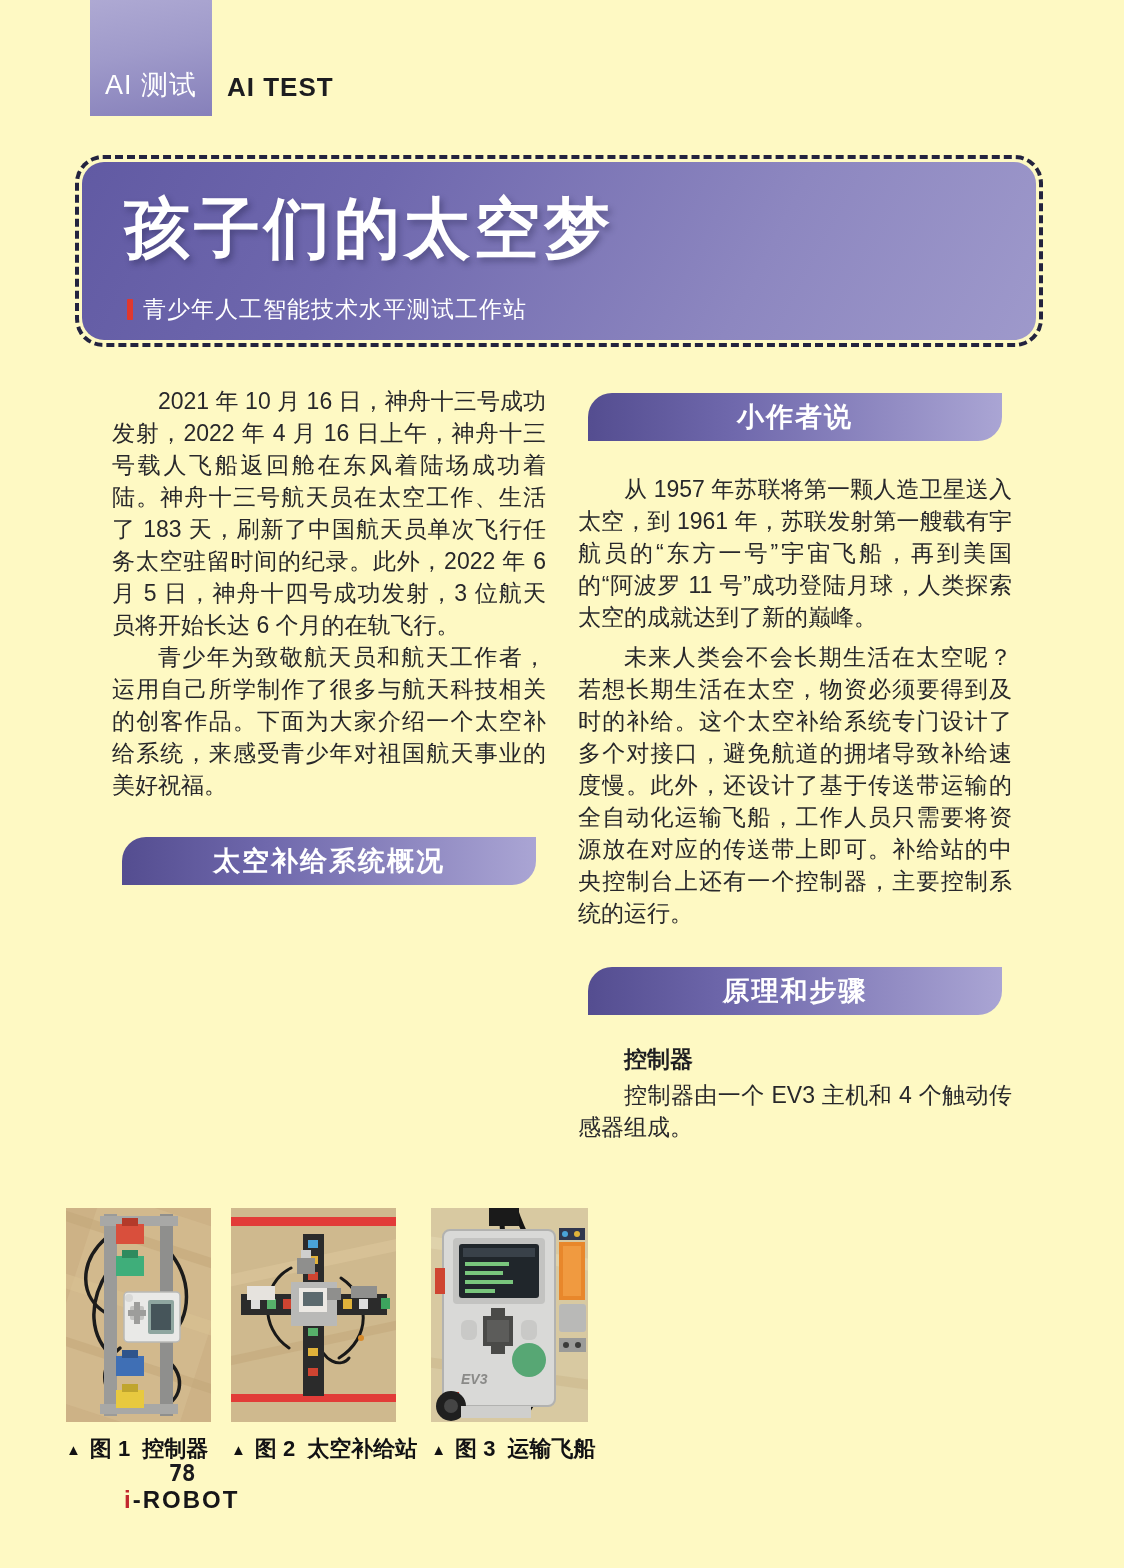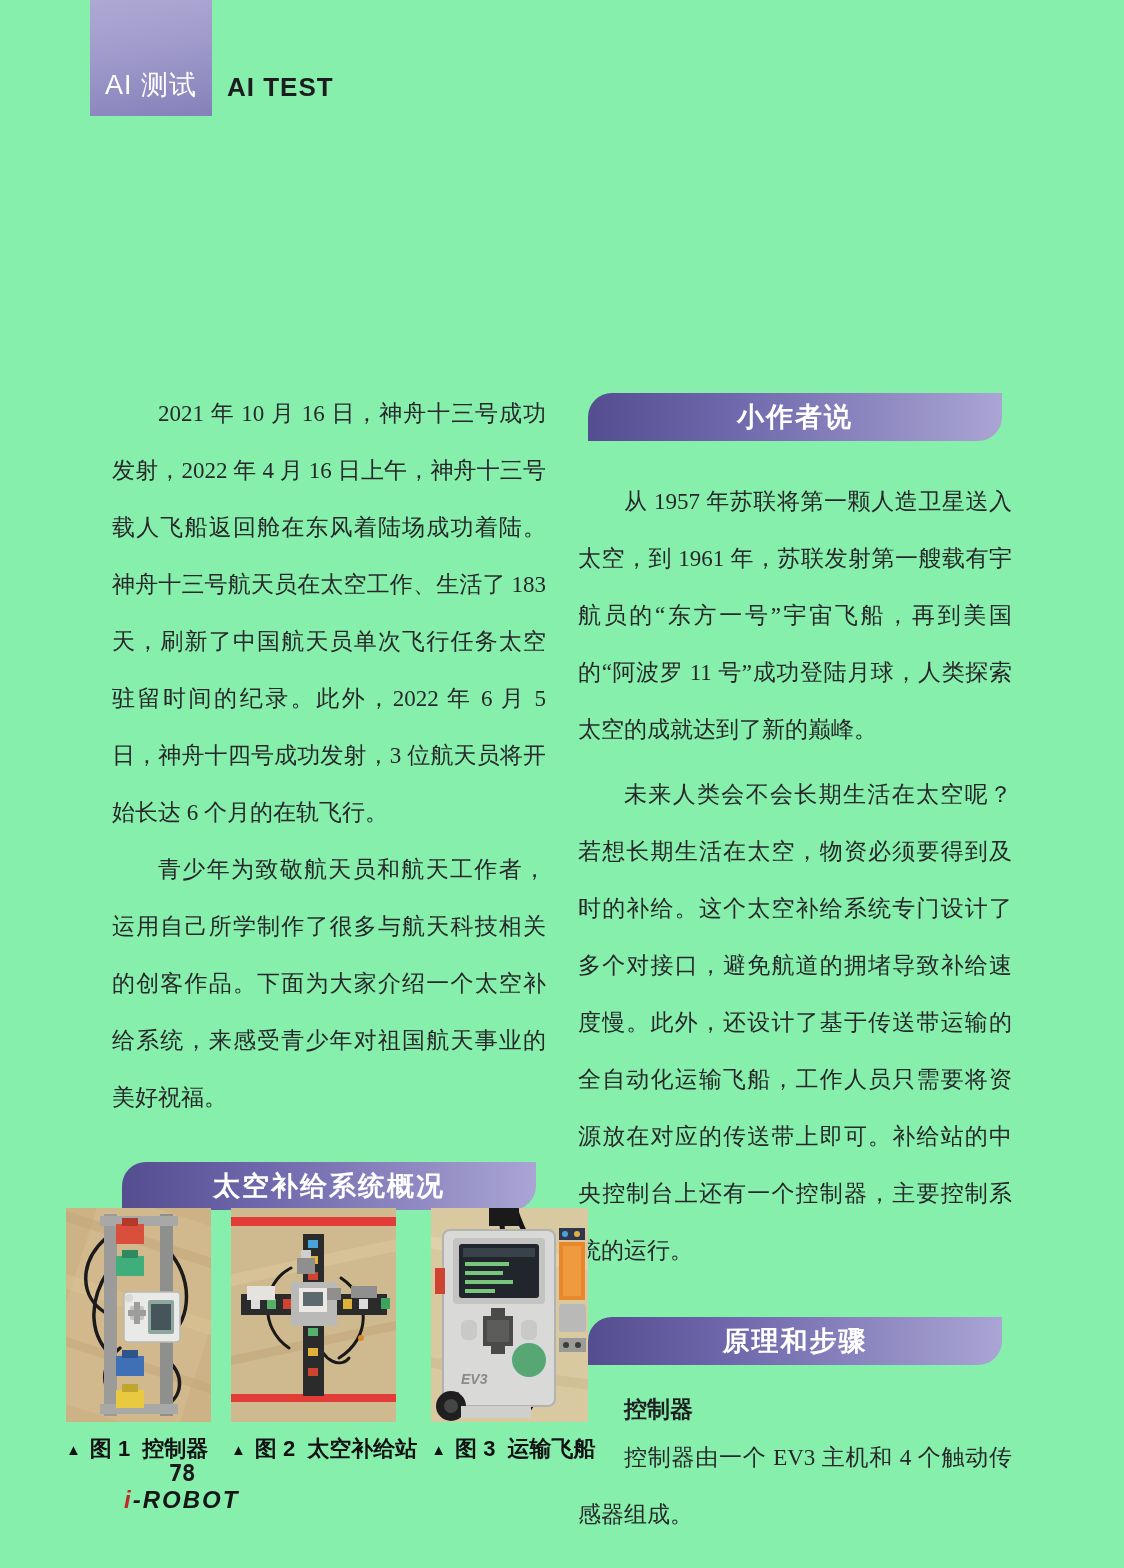--- a/index.html
+++ b/index.html
@@ -1,21 +1,21 @@
 <!DOCTYPE html>
 <html><head>
 <meta charset="utf-8">
 <style>
   html, body { margin: 0; padding: 0; background: #ffffff; }
   * { box-sizing: border-box; }
   .page {
     position: relative;
     width: 1124px;
     height: 1568px;
-    background: #86efac;
+    background: #fef9c3;
     font-family: "Liberation Sans", sans-serif;
     color: #262629;
     overflow: hidden;
   }
 
   
   .badge {
     position: absolute; left: 90px; top: 0; width: 122px; height: 116px;
     background: linear-gradient(170deg, #aea9d3 0%, #9f9aca 45%, #8680ba 100%);
     display: flex; align-items: flex-end; justify-content: center;
@@ -48,22 +48,22 @@
     width: 6px; height: 21px; background: #e0382e; margin-right: 10px; border-radius: 1px;
   }
   .hero-sub-text { color: #ffffff; font-size: 23px; letter-spacing: 1px; }
 
   
   .col { position: absolute; top: 385px; width: 434px; }
   .col-left { left: 112px; }
   .col-right { left: 578px; top: 385px; }
 
   .body-p {
-    margin: 0; font-size: 23px; line-height: 57px;
-    text-align: justify; text-indent: 2em; color: #28282b; font-family: Liberation Serif, serif;
+    margin: 0; font-size: 23px; line-height: 32px;
+    text-align: justify; text-indent: 2em; color: #28282b;
   }
   .subheading {
     margin: 24px 0 0 0; font-size: 23px; line-height: 40px;
     font-weight: bold; text-indent: 2em; color: #1e1e21;
   }
   .p-follow { margin-top: 8px; }
 
   .section-banner {
     height: 48px; margin: 0 10px;
     background: linear-gradient(90deg, #544d90 0%, #6f68ac 35%, #938dc4 75%, #aaa5d4 100%);
@@ -98,33 +98,42 @@
   
   .footer {
     position: absolute; left: 124px; top: 1460px; height: 30px;
     display: flex; align-items: center; flex-direction: column;
   }
   .page-num {
     font-family: "DejaVu Sans Mono", monospace;
     font-size: 23px; font-weight: bold; color: #1b1b1e; letter-spacing: -1px;
   }
   .footer-divider { width: 2px; height: 26px; background: #9a9a9e; margin: 0 13px; }
-  .brand { font-size: 24px; font-weight: bold; font-style: italic; letter-spacing: 2px; color: #161618; }
+  .brand { font-size: 24px; font-weight: bold; letter-spacing: 2px; color: #161618; }
   .brand-i { color: #c2272d; }
 </style>
 </head>
 <body>
 
 <div class="page">
 
   <div class="badge">
     <span class="badge-cn">AI 测试</span>
   </div>
   <div class="badge-en">AI TEST</div>
 
+  <div class="hero">
+    <div class="hero-fill">
+      <div class="hero-title">孩子们的太空梦</div>
+      <div class="hero-sub">
+        <span class="hero-sub-bar"></span>
+        <span class="hero-sub-text">青少年人工智能技术水平测试工作站</span>
+      </div>
+    </div>
+  </div>
 
   <div class="col col-left">
     <p class="body-p">2021 年 10 月 16 日，神舟十三号成功发射，2022 年 4 月 16 日上午，神舟十三号载人飞船返回舱在东风着陆场成功着陆。神舟十三号航天员在太空工作、生活了 183 天，刷新了中国航天员单次飞行任务太空驻留时间的纪录。此外，2022 年 6 月 5 日，神舟十四号成功发射，3 位航天员将开始长达 6 个月的在轨飞行。</p>
     <p class="body-p">青少年为致敬航天员和航天工作者，运用自己所学制作了很多与航天科技相关的创客作品。下面为大家介绍一个太空补给系统，来感受青少年对祖国航天事业的美好祝福。</p>
     <div class="section-banner mt-sec-left">
       <span class="section-banner-label">太空补给系统概况</span>
     </div>
   </div>
 
   <div class="col col-right">

